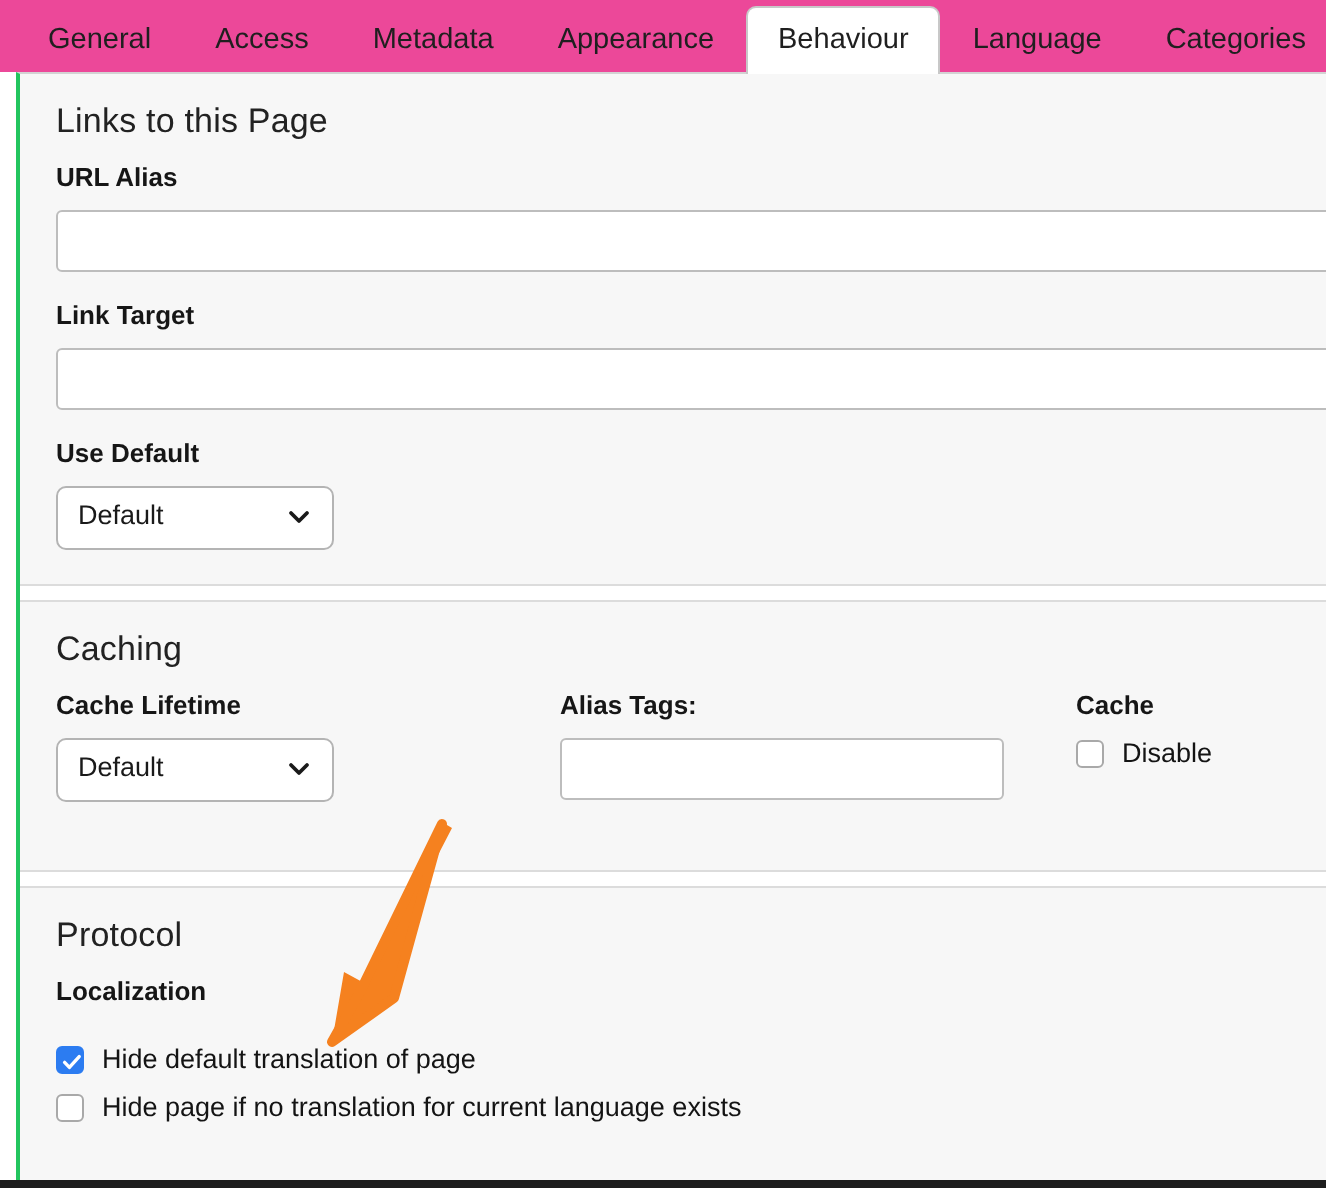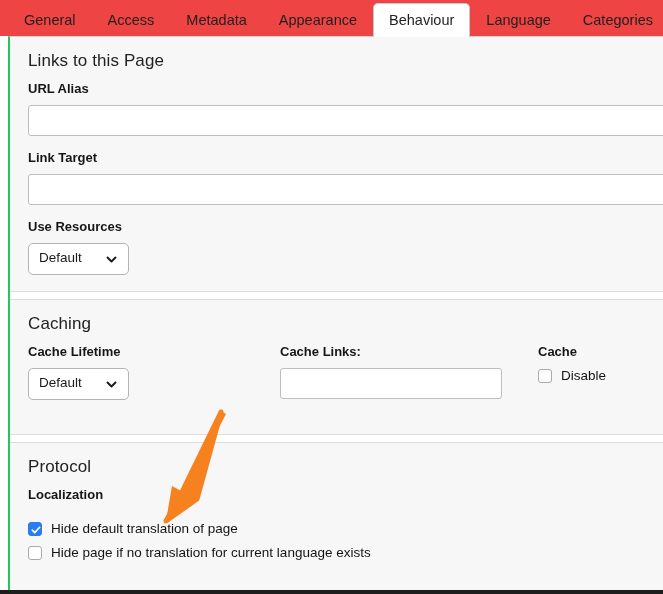--- a/index.html
+++ b/index.html
@@ -13,21 +13,21 @@
     overflow: hidden;
     font-family: "Liberation Sans", sans-serif;
     color: #1a1a1a;
     position: relative;
   }
 
   
   .tabbar {
     position: relative;
     height: 36px;
-    background: #ef4444;
+    background: #ec4899;
     display: flex;
     align-items: flex-end;
     padding-left: 8px;
     box-sizing: border-box;
   }
   .tab {
     font-size: 14.5px;
     color: #1f1f1f;
     padding: 7px 15px 8px 15px;
     line-height: 18px;
@@ -102,21 +102,21 @@
   .text-input.short {
     width: 222px;
   }
 
   .spacer-14 { height: 14px; }
   .spacer-10 { height: 10px; }
 
   .select {
     position: relative;
     display: inline-block;
-    width: 101px;
+    width: 139px;
     height: 32px;
     background: #ffffff;
     border: 1px solid #b4b4b4;
     border-radius: 5px;
     box-sizing: border-box;
   }
   .select .value {
     position: absolute;
     left: 10px;
     top: 6px;
@@ -210,21 +210,21 @@
     <div class="field-label">URL Alias</div>
     <input class="text-input" type="text" value="" style="">
 
     <div class="spacer-14"></div>
 
     <div class="field-label">Link Target</div>
     <input class="text-input" type="text" value="" style="">
 
     <div class="spacer-14"></div>
 
-    <div class="field-label">Use Resources</div>
+    <div class="field-label">Use Default</div>
     <div class="select">
       <span class="value">Default</span>
       <span class="chev">
         <svg width="11" height="11" viewBox="0 0 11 11">
             <path d="M1.5 3.5 L5.5 7.5 L9.5 3.5" stroke="#1a1a1a" stroke-width="1.9" fill="none" stroke-linecap="round" stroke-linejoin="round"></path>
           </svg>
       </span>
     </div>
   </div>
 
@@ -241,21 +241,21 @@
           <span class="value">Default</span>
           <span class="chev">
             <svg width="11" height="11" viewBox="0 0 11 11">
                 <path d="M1.5 3.5 L5.5 7.5 L9.5 3.5" stroke="#1a1a1a" stroke-width="1.9" fill="none" stroke-linecap="round" stroke-linejoin="round"></path>
               </svg>
           </span>
         </div>
       </div>
 
       <div class="col-tags">
-        <div class="field-label">Cache Links:</div>
+        <div class="field-label">Alias Tags:</div>
         <input class="text-input short" type="text" value="" style="">
       </div>
 
       <div class="col-cache">
         <div class="field-label">Cache</div>
         <div class="checkrow">
           <span class="cbox"></span>
           <span class="cblabel">Disable</span>
         </div>
       </div>

